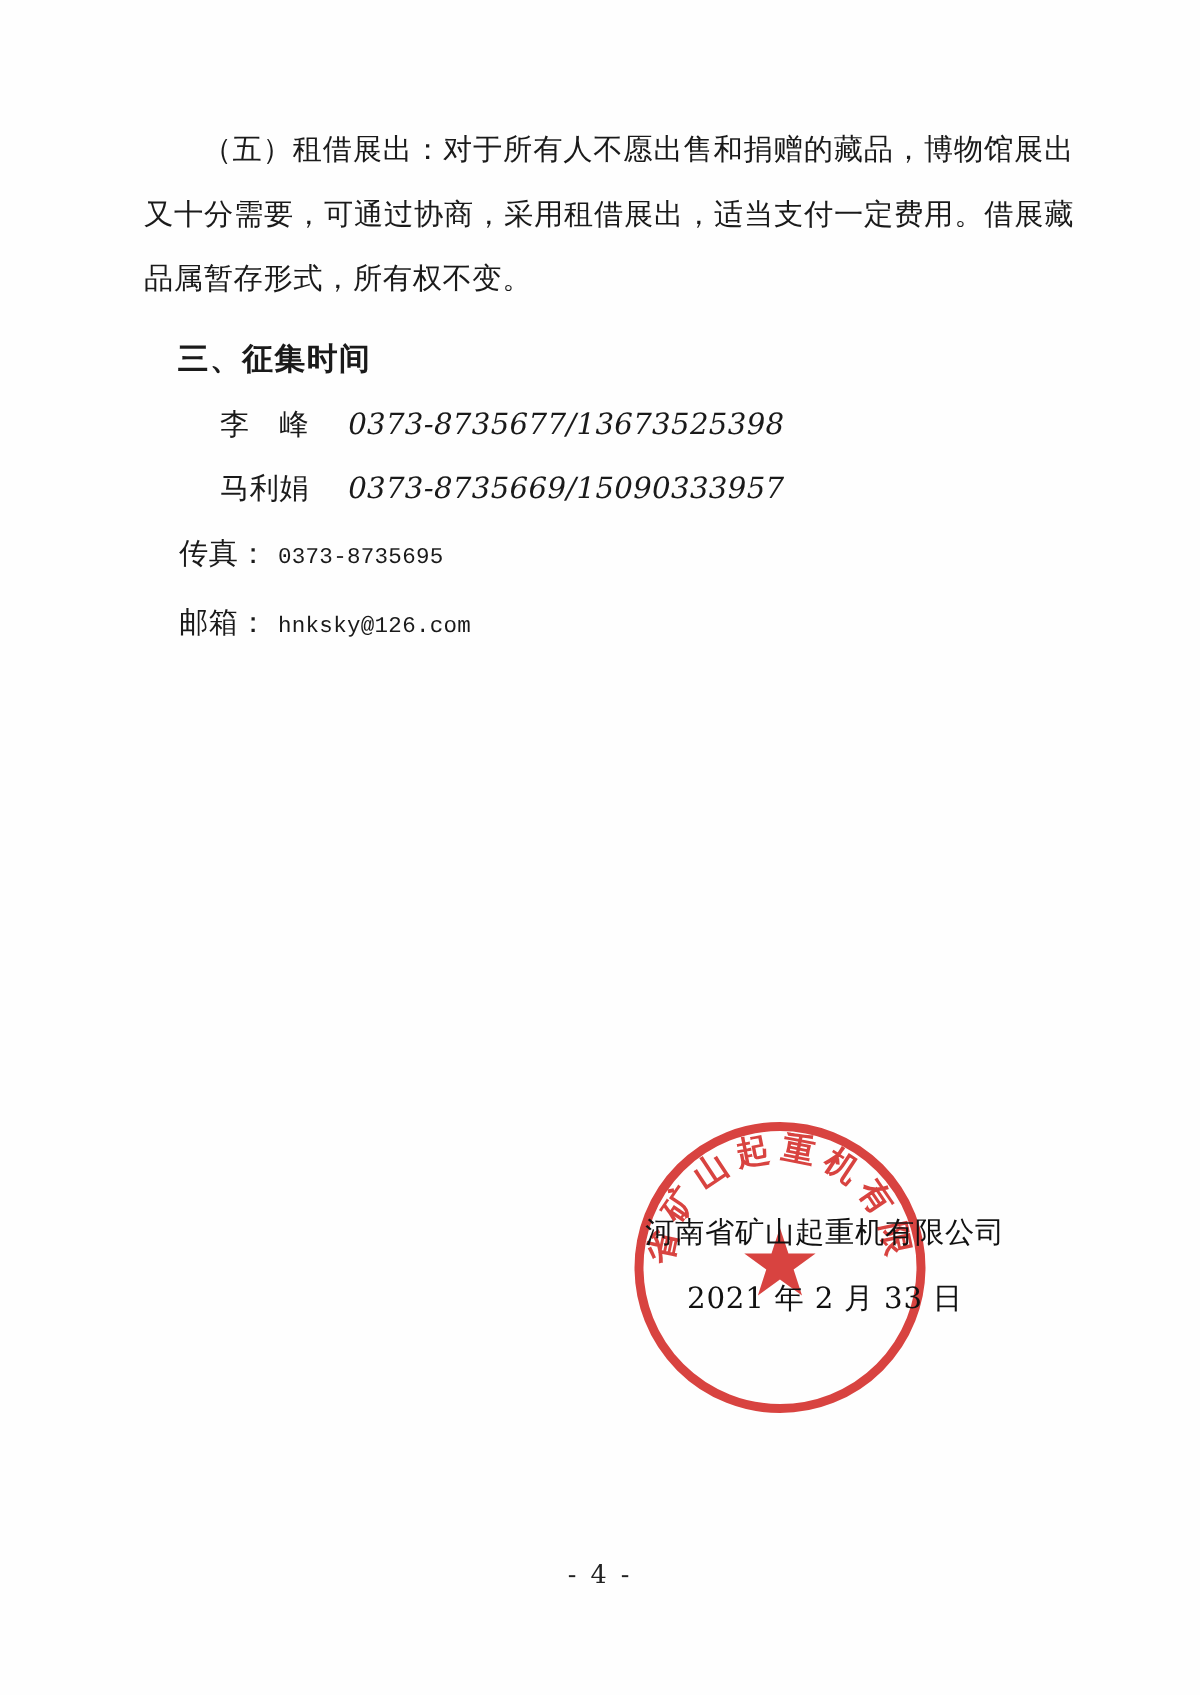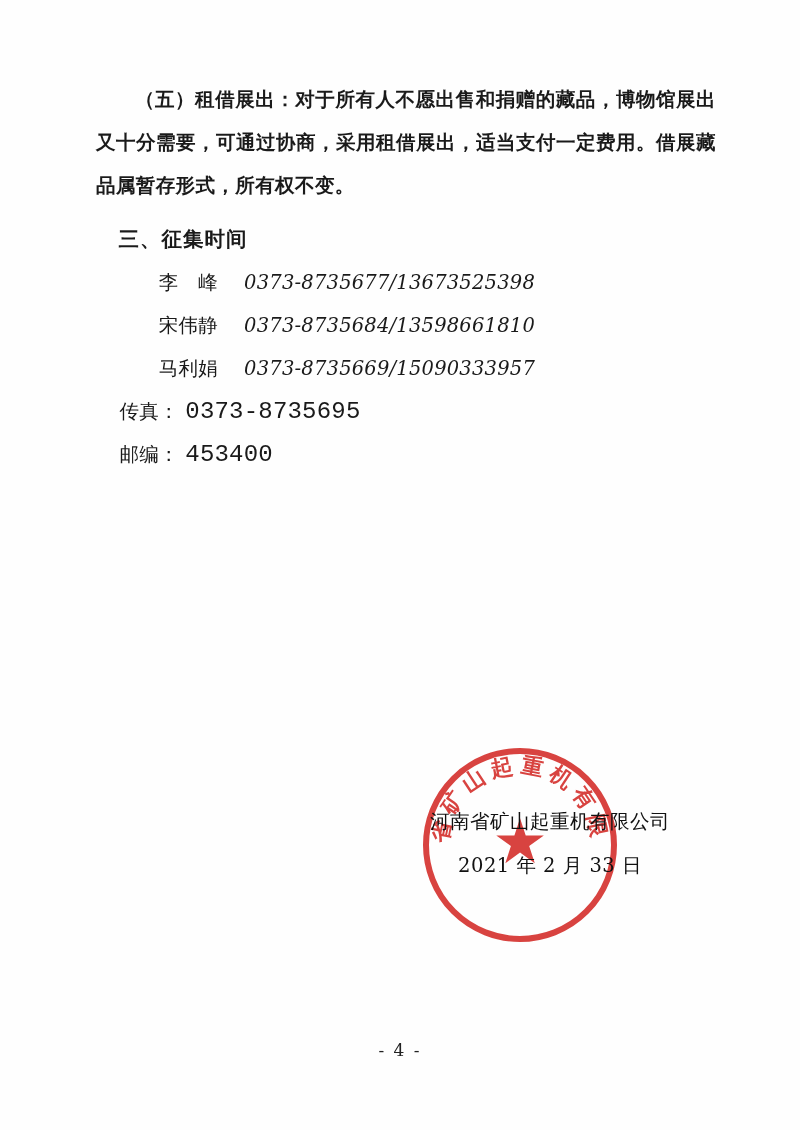--- a/index.html
+++ b/index.html
@@ -29,21 +29,20 @@
   .para {
     font-size: 19.5px;
     line-height: 43px;
     text-align: justify;
     text-justify: inter-ideograph;
     letter-spacing: 0.4px;
     margin: 0 0 2px 0;
   }
   .para.indent {
     text-indent: 2em;
-    font-weight: bold;
   }
   .heading {
     font-size: 20.5px;
     font-weight: bold;
     line-height: 44px;
     margin: 10px 0 0 0;
     text-indent: 1.1em;
     letter-spacing: 1px;
   }
   .subline {
@@ -55,30 +54,29 @@
   }
   .contact-line {
     font-size: 19.5px;
     line-height: 43px;
     margin: 0;
     text-indent: 2.6em;
     letter-spacing: 0.3px;
   }
   .contact-name {
     letter-spacing: 0.3px;
-    margin-left: 12px;
   }
   .contact-phone {
     font-family: "DejaVu Serif", "Liberation Serif", serif;
     letter-spacing: 0.2px;
     font-style: italic;
   }
   .mono-ish {
     font-family: "Liberation Mono", "DejaVu Sans Mono", monospace;
-    font-size: 24px;
+    font-size: 15px;
     letter-spacing: 0.2px;
     text-align: right;
   }
   .signature {
     position: absolute;
     right: 100px;
     top: 800px;
     width: 300px;
     text-align: center;
     z-index: 3;
@@ -123,37 +121,32 @@
 
     <h2 class="heading">三、征集时间</h2>
 
 
     <p class="contact-line">
       <span class="contact-name">李　峰</span>
       <span>&nbsp;&nbsp;</span>
       <span class="contact-phone">0373-8735677/13673525398</span>
     </p>
     <p class="contact-line">
-      <span class="contact-name">宋伟静</span>
-      <span>&nbsp;&nbsp;</span>
-      <span class="contact-phone">0373-8735684/13598661810</span>
-    </p>
-    <p class="contact-line">
       <span class="contact-name">马利娟</span>
       <span>&nbsp;&nbsp;</span>
       <span class="contact-phone">0373-8735669/15090333957</span>
     </p>
 
     <p class="subline">
       <span>传真：</span>
       <span class="mono-ish">0373-8735695</span>
     </p>
     <p class="subline">
-      <span>邮编：</span>
-      <span class="mono-ish">453400</span>
+      <span>邮箱：</span>
+      <span class="mono-ish">hnksky@126.com</span>
     </p>
 
   </div>
 
   <div class="seal">
     <svg width="200" height="200" viewBox="0 0 200 200" xmlns="http://www.w3.org/2000/svg">
       <circle cx="100" cy="100" r="94" fill="none" stroke="#d2231f" stroke-width="6"></circle>
       <path id="sealArc" d="M 100,100 m -72,0 a 72,72 0 1,1 144,0" fill="none"></path>
       <text fill="#d2231f" font-size="22" font-weight="bold" font-family="'DejaVu Serif','Liberation Serif',serif" letter-spacing="6">
         <textPath href="#sealArc" startOffset="50%" text-anchor="middle">河南省矿山起重机有限公司</textPath>

